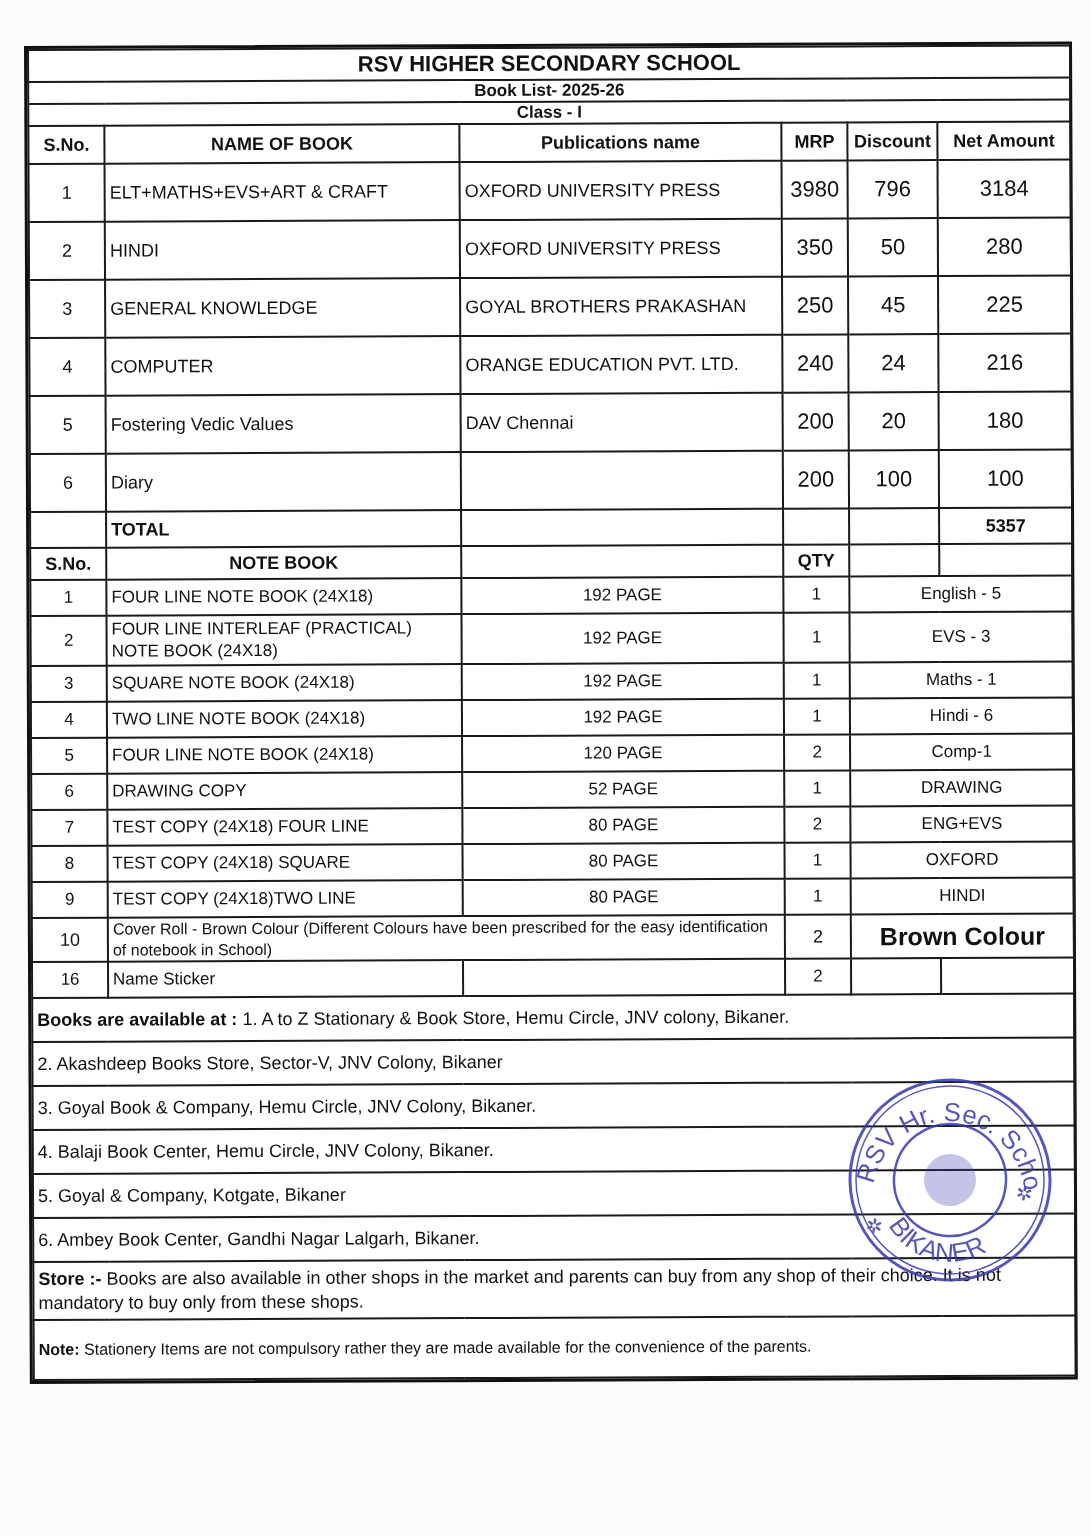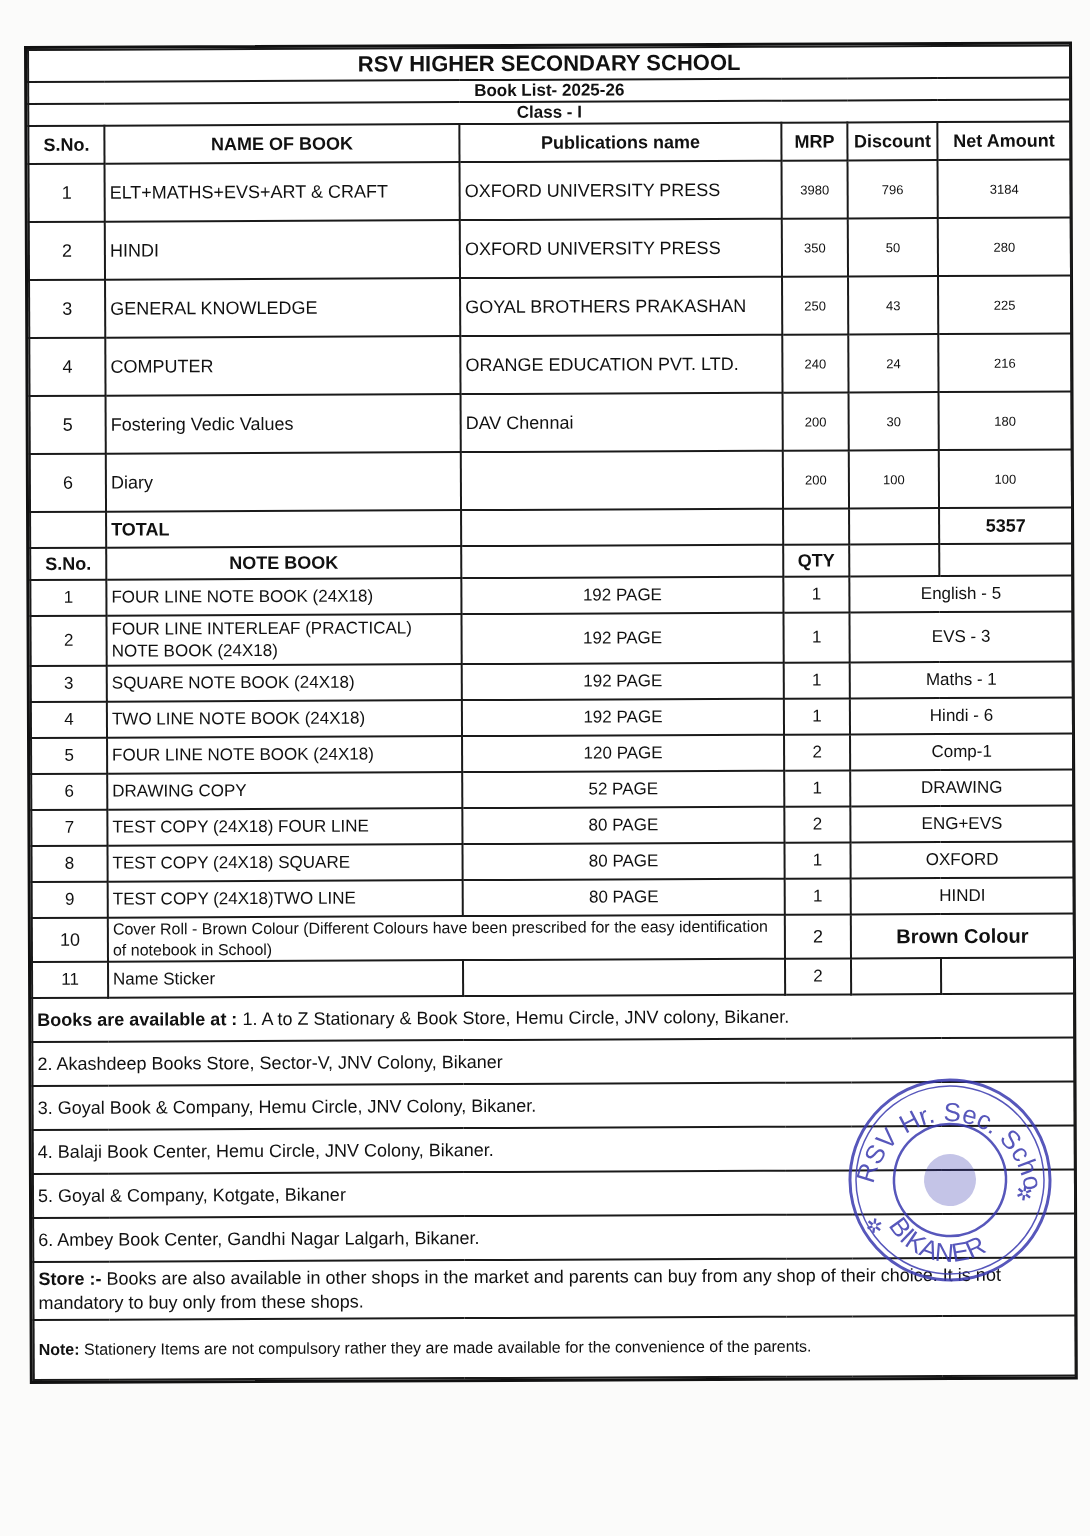--- a/index.html
+++ b/index.html
@@ -13,29 +13,29 @@
     transform: rotate(-0.25deg); transform-origin: top left;
   }
   table { border-collapse: collapse; width: 100%; table-layout: fixed; }
   td, th { border: 2px solid #1a1a1a; padding: 0 4px; font-size: 18px; vertical-align: middle; }
   th { font-weight: bold; }
   .title { text-align: center; font-size: 22px; font-weight: bold; height: 30px; }
   .sub { text-align: center; font-size: 17px; font-weight: bold; height: 20px; padding: 0; }
   .hdr th { height: 36px; font-size: 18px; }
   .c { text-align: center; }
   .book-row td { height: 56px; }
-  .book-row td.num { font-size: 13px; }
+  .book-row td.num { font-size: 22px; }
   .total-row td { height: 34px; font-weight: bold; }
   .nb-hdr th { height: 30px; }
   .nb-row td { height: 34px; font-size: 17px; }
   .nb-row.tall td { height: 48px; }
   .nb-row td.name { line-height: 22px; }
   .cover td { height: 40px; }
   .cover .name { font-size: 16px; line-height: 21px; }
-  .brown { font-size: 20px; font-weight: bold; text-align: center; }
+  .brown { font-size: 25px; font-weight: bold; text-align: center; }
   .shop td { height: 42px; font-size: 18px; }
   .note td { height: 56px; font-size: 18px; line-height: 24px; }
   .note2 td { height: 58px; font-size: 16px; }
   b.lbl { font-weight: bold; }
   .stamp {
     position: absolute; left: 845px; top: 1075px; width: 210px; height: 210px;
     transform: rotate(8deg); opacity: 0.85; pointer-events: none;
   }
 </style>
 </head>
@@ -85,37 +85,37 @@
           <td>OXFORD UNIVERSITY PRESS</td>
           <td class="c num">350</td>
           <td class="c num">50</td>
           <td class="c num">280</td>
         </tr>
         <tr class="book-row">
           <td class="c">3</td>
           <td>GENERAL KNOWLEDGE</td>
           <td>GOYAL BROTHERS PRAKASHAN</td>
           <td class="c num">250</td>
-          <td class="c num">43</td>
+          <td class="c num">45</td>
           <td class="c num">225</td>
         </tr>
         <tr class="book-row">
           <td class="c">4</td>
           <td>COMPUTER</td>
           <td>ORANGE EDUCATION PVT. LTD.</td>
           <td class="c num">240</td>
           <td class="c num">24</td>
           <td class="c num">216</td>
         </tr>
         <tr class="book-row">
           <td class="c">5</td>
           <td>Fostering Vedic Values</td>
           <td>DAV Chennai</td>
           <td class="c num">200</td>
-          <td class="c num">30</td>
+          <td class="c num">20</td>
           <td class="c num">180</td>
         </tr>
         <tr class="book-row">
           <td class="c">6</td>
           <td>Diary</td>
           <td></td>
           <td class="c num">200</td>
           <td class="c num">100</td>
           <td class="c num">100</td>
         </tr>
@@ -204,21 +204,21 @@
         </tr>
       </tbody>
     <tbody>
         <tr class="cover">
       <td class="c">10</td>
       <td colspan="2" class="name"><span>Cover Roll</span><span> - Brown Colour (Different Colours have been prescribed for the easy identification of notebook in School)</span></td>
       <td class="c">2</td>
       <td colspan="2" class="brown">Brown Colour</td>
     </tr>
     <tr class="nb-row">
-      <td class="c">11</td>
+      <td class="c">16</td>
       <td>Name Sticker</td>
       <td></td>
       <td class="c">2</td>
       <td></td>
       <td></td>
     </tr>
     <tr class="shop">
       <td colspan="6"><b class="lbl">Books are available at :</b> <span>1. A to Z Stationary &amp; Book Store, Hemu Circle, JNV colony, Bikaner.</span></td>
     </tr>
     </tbody>

